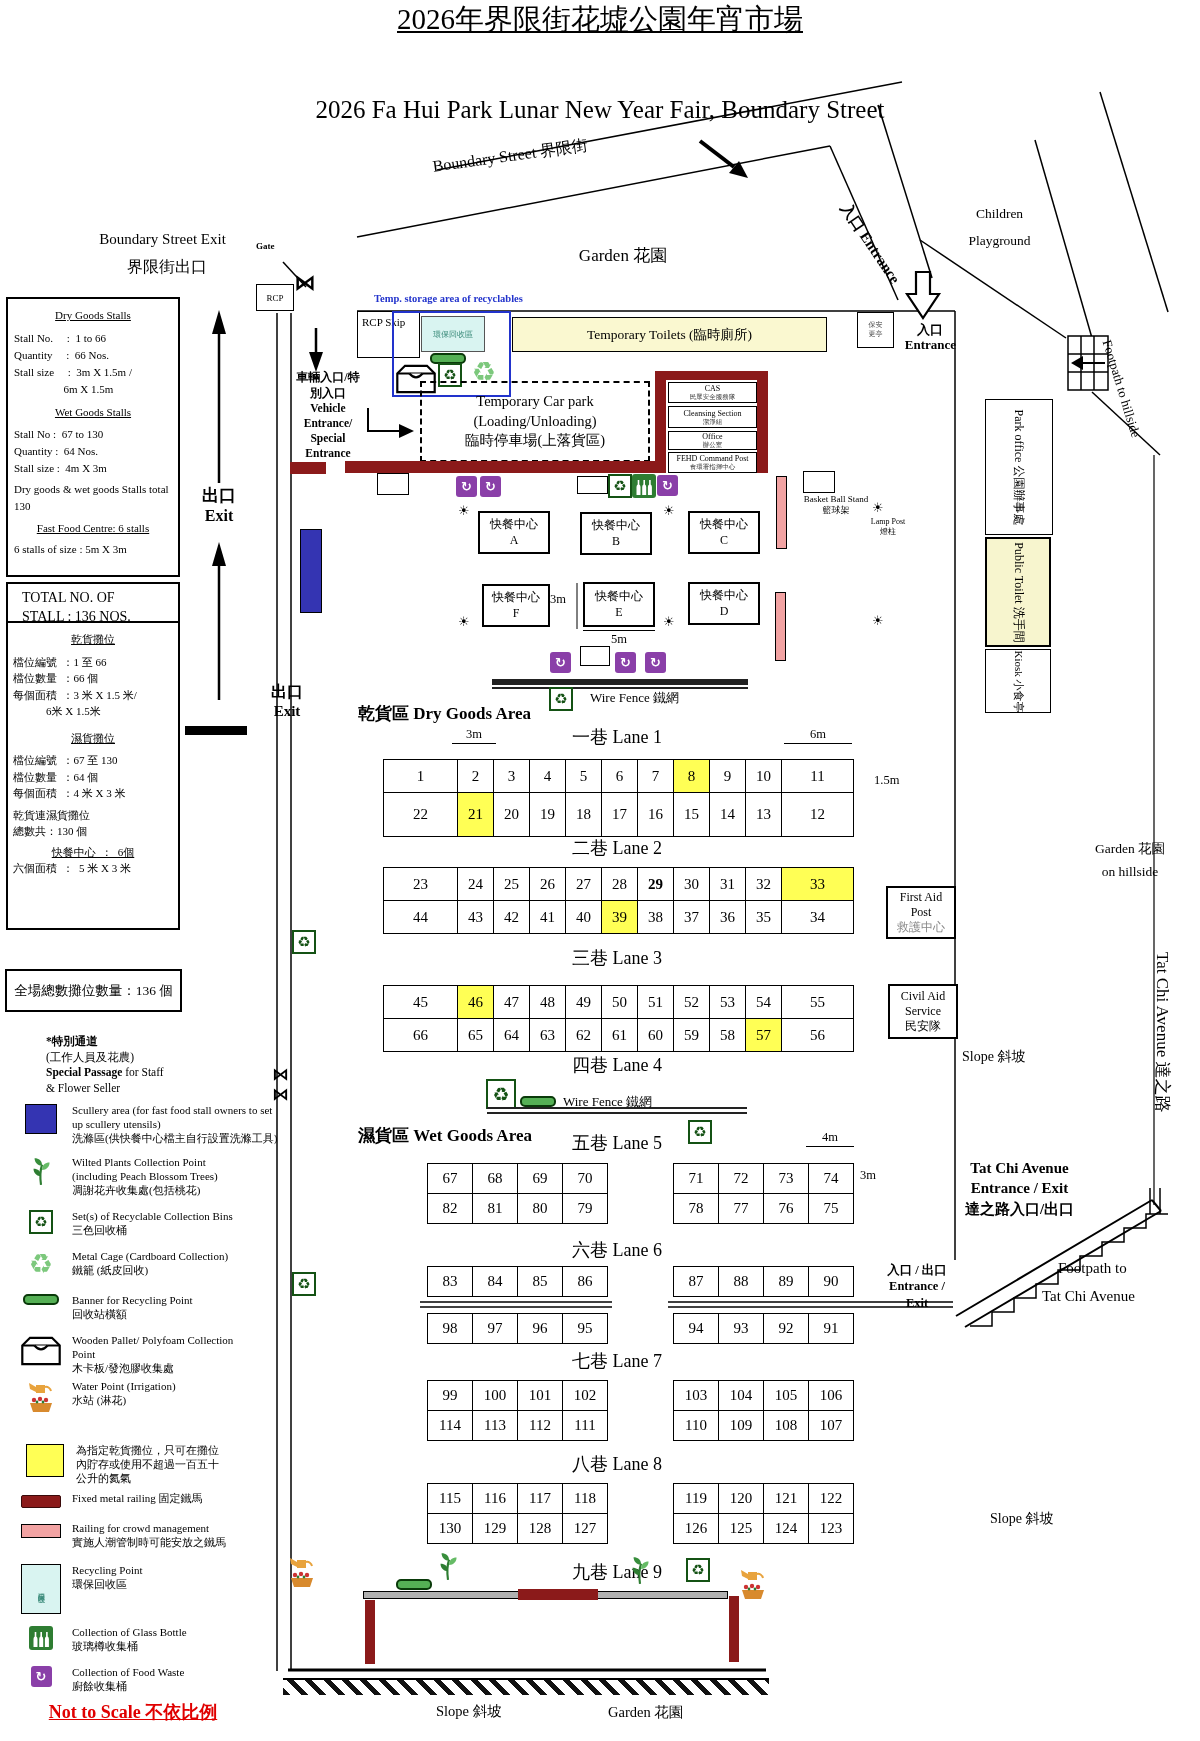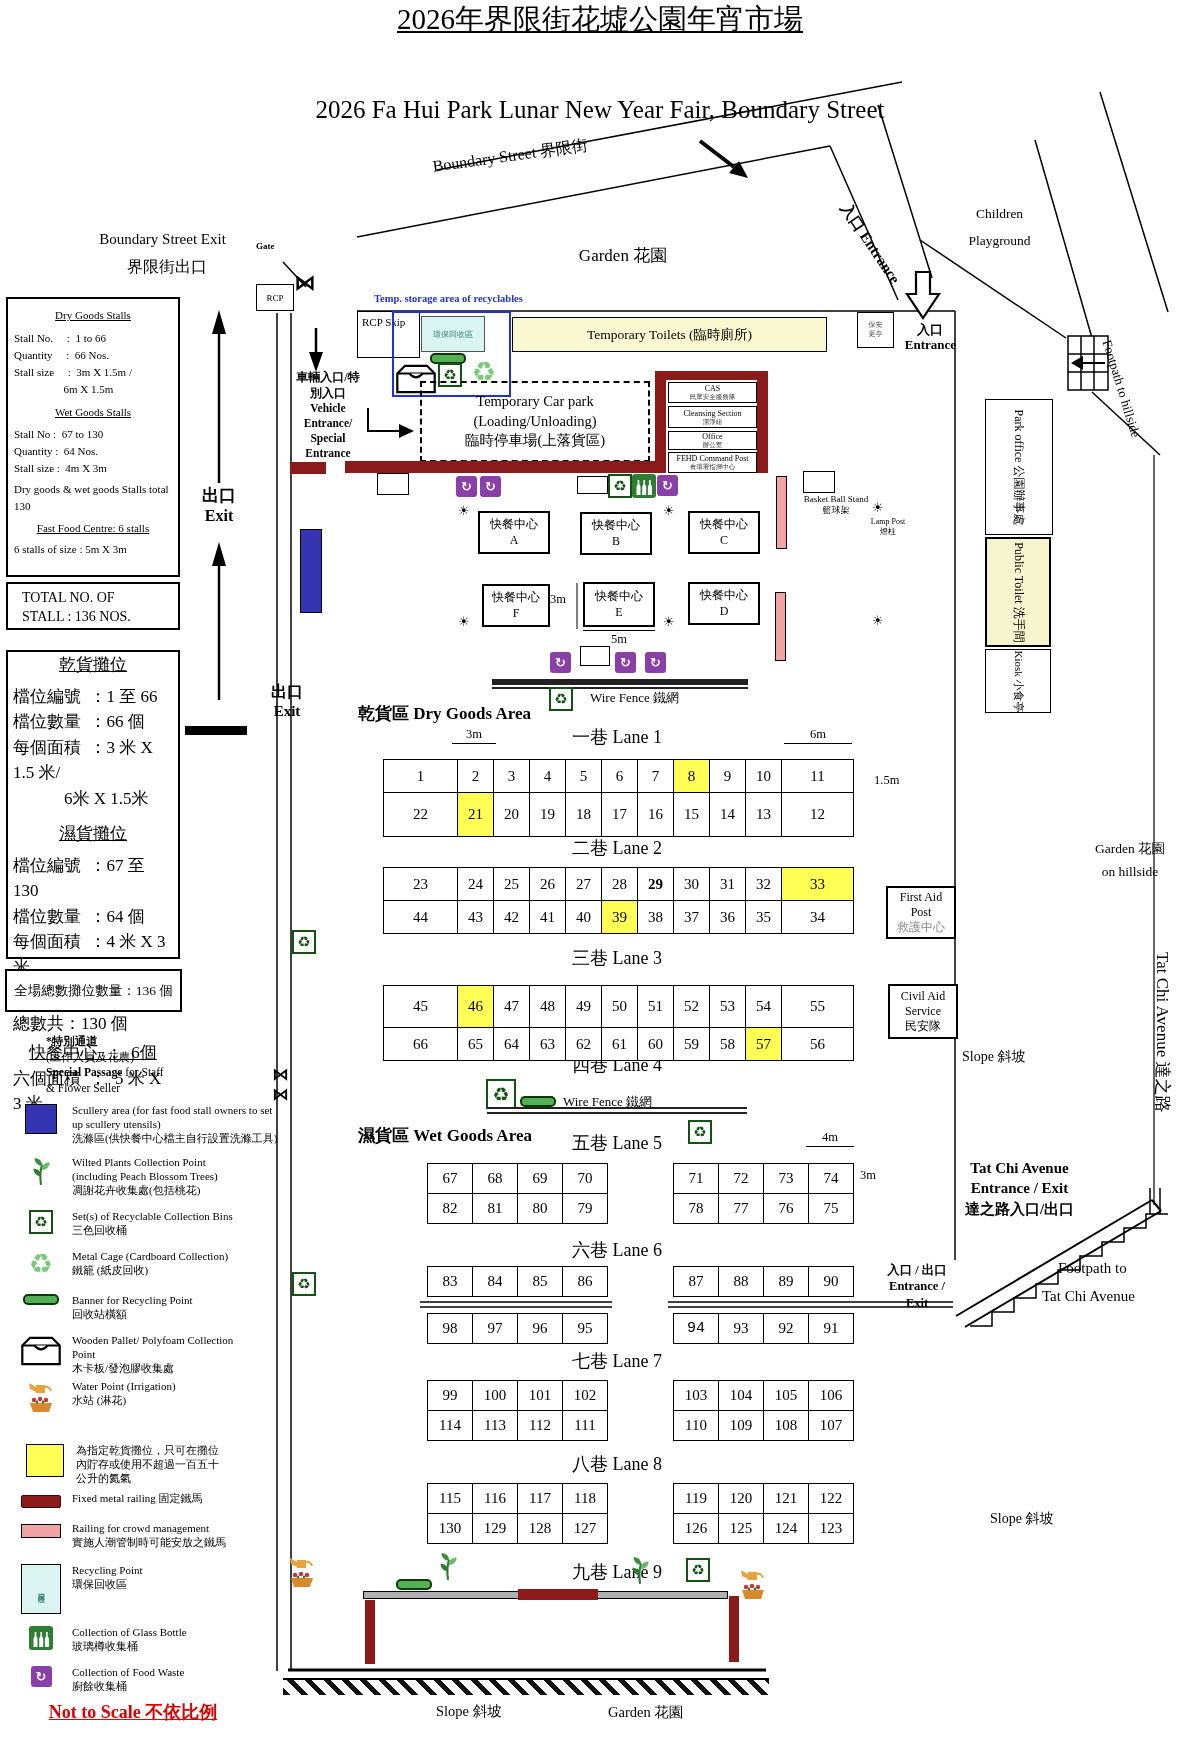--- a/index.html
+++ b/index.html
@@ -183,21 +183,21 @@
     <div class="c u">Fast Food Centre: 6 stalls</div>
     <div style="height:4px"></div>
     <div>6 stalls of size : 5m X 3m</div>
   </div>
 
   <div class="a bx" style="left:6px;top:582px;width:174px;height:48px;padding:5px 14px;font-size:14px;line-height:1.35">
     <div>TOTAL NO. OF</div>
     <div>STALL : 136 NOS.</div>
   </div>
 
-  <div class="a bx" style="left:6px;top:650px;width:174px;height:309px;padding:0 5px;font-size:17px;line-height:1.5">
+  <div class="a bx" style="left:6px;top:621px;width:174px;height:309px;padding:8px 5px;font-size:11px;line-height:1.5">
     <div class="c u">乾貨攤位</div>
     <div style="height:6px"></div>
     <div>檔位編號&nbsp;&nbsp;：1 至 66</div>
     <div>檔位數量&nbsp;&nbsp;：66 個</div>
     <div>每個面積&nbsp;&nbsp;：3 米 X 1.5 米/</div>
     <div>&nbsp;&nbsp;&nbsp;&nbsp;&nbsp;&nbsp;&nbsp;&nbsp;&nbsp;&nbsp;&nbsp;&nbsp;6米 X 1.5米</div>
     <div style="height:10px"></div>
     <div class="c u">濕貨攤位</div>
     <div style="height:6px"></div>
     <div>檔位編號&nbsp;&nbsp;：67 至 130</div>
@@ -582,21 +582,21 @@
             <td style="width: 72px; height: 33px;">34</td>
           </tr>
         </tbody>
       </table>
     </div>
   <div class="a" style="left:383px;top:985px">
       <table class="grid">
         <tbody>
           <tr>
             <td style="width: 74px; height: 33px;">45</td>
-            <td class="yl" style="width: 36px; height: 42px;">46</td>
+            <td class="yl" style="width: 36px; height: 33px;">46</td>
             <td style="width: 36px; height: 33px;">47</td>
             <td style="width: 36px; height: 33px;">48</td>
             <td style="width: 36px; height: 33px;">49</td>
             <td style="width: 36px; height: 33px;">50</td>
             <td style="width: 36px; height: 33px;">51</td>
             <td style="width: 36px; height: 33px;">52</td>
             <td style="width: 36px; height: 33px;">53</td>
             <td style="width: 36px; height: 33px;">54</td>
             <td style="width: 72px; height: 33px;">55</td>
           </tr>
@@ -712,21 +712,21 @@
             <td style="width: 45px; height: 30px;">88</td>
             <td style="width: 45px; height: 30px;">89</td>
             <td style="width: 45px; height: 30px;">90</td>
           </tr>
         </tbody>
       </table>
       <div style="height: 16px;"></div>
       <table class="grid">
         <tbody>
           <tr>
-            <td style="width: 45px; height: 30px; font-family: Liberation Mono, monospace;">94</td>
+            <td style="width: 45px; height: 30px;">94</td>
             <td style="width: 45px; height: 30px;">93</td>
             <td style="width: 45px; height: 30px;">92</td>
             <td style="width: 45px; height: 30px;">91</td>
           </tr>
         </tbody>
       </table>
     </div>
   <div class="a" style="left:427px;top:1380px">
       <table class="grid">
         <tbody>

